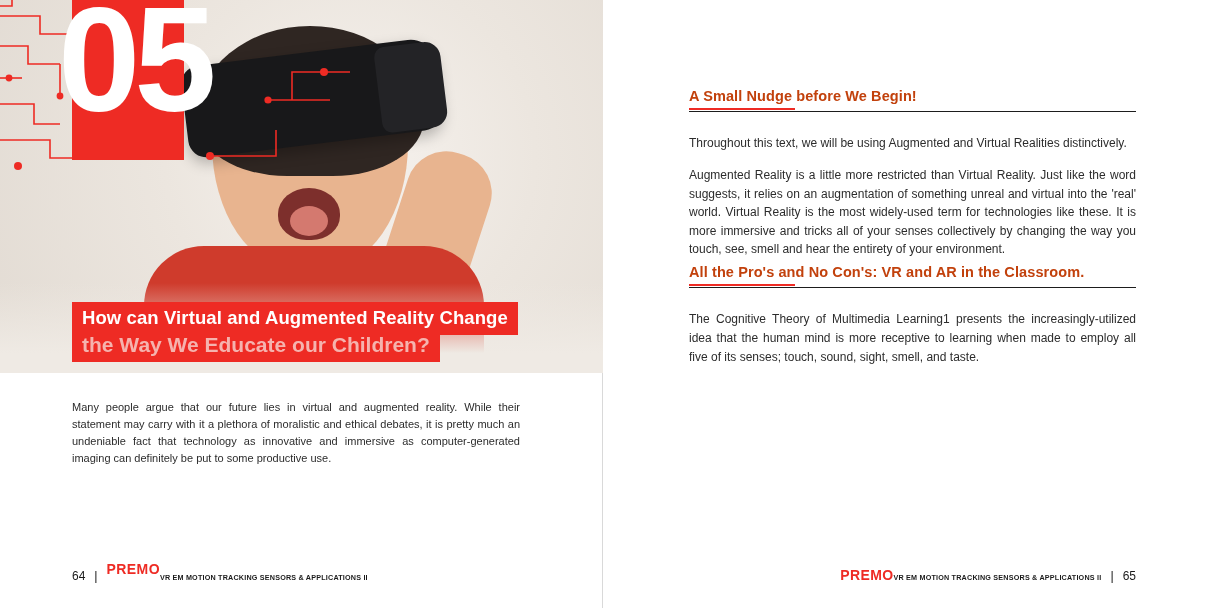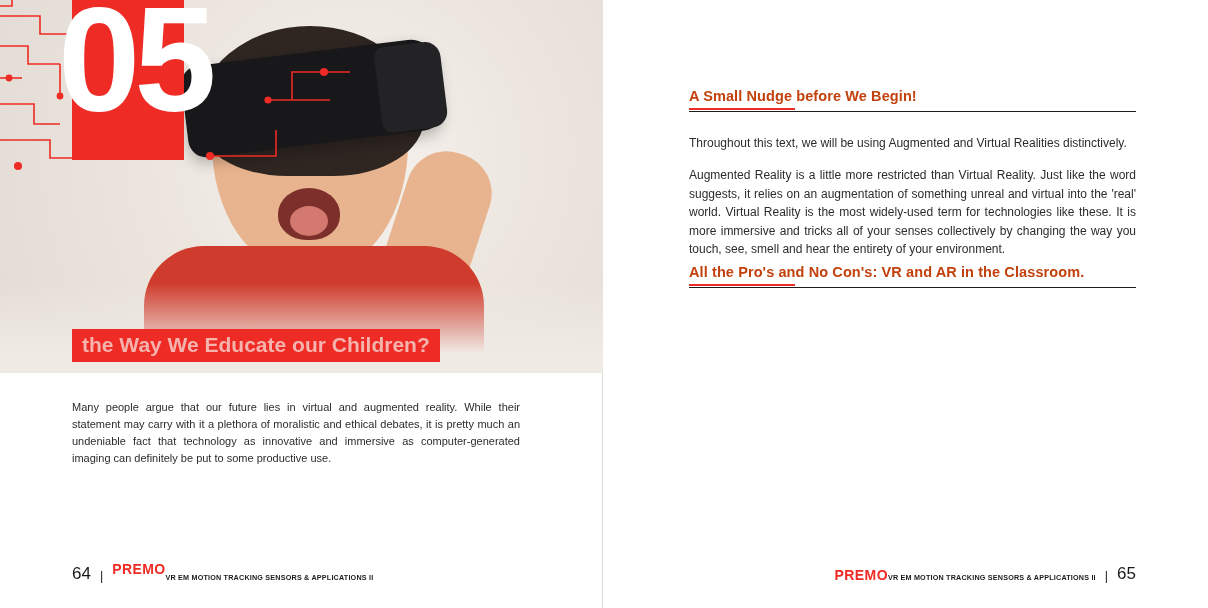--- a/index.html
+++ b/index.html
@@ -134,21 +134,21 @@
   .sec2 { position: absolute; left: 85px; top: 264px; width: 447px; }
   .sec2 .r-heading { padding-bottom: 4px; }
   .sec2 .rule-red { width: 106px; }
   .sec2 .rule-dark { width: 447px; margin-top: 1px; }
   .sec2 .para { margin-top: 22px; }
 
   
   .footer { position: absolute; bottom: 26px; }
   .footer-left { left: 72px; display: flex; align-items: flex-end; gap: 9px; }
   .footer-right { right: 72px; display: flex; align-items: flex-end; gap: 9px; flex-direction: row; }
-  .pg-num { font-size: 17px; color: #1a1a1a; font-weight: 400; line-height: 1; }
+  .pg-num { font-size: 12px; color: #1a1a1a; font-weight: 400; line-height: 1; }
   .pg-sep { font-size: 12.5px; color: #1a1a1a; line-height: 1; }
   .brand { font-size: 14px; font-weight: 800; color: #ee2b24; letter-spacing: .4px; line-height: 1; }
   .brand-sub { font-size: 7.2px; font-weight: 700; color: #1a1a1a; letter-spacing: .2px; margin-top: 11px; }
   .brandblock { display: flex; flex-direction: row; }
   .brandblock.right { align-items: flex-end; }
 </style>
 </head>
 <body>
 
 <div id="page">
@@ -202,20 +202,21 @@
           <path d="M30 96 H96 V70"></path>
         </g>
         <g fill="#ee2b24">
           <circle cx="144" cy="12" r="4"></circle>
           <circle cx="88" cy="40" r="3.6"></circle>
           <circle cx="30" cy="96" r="4"></circle>
         </g>
       </svg>
 
       <div class="hero-fade"></div>
+      <div class="hero-title">How can Virtual and Augmented Reality Change</div>
       <div class="hero-subtitle">the Way We Educate our Children?</div>
     </div>
 
     <div class="left-body">
       <p>Many people argue that our future lies in virtual and augmented reality. While their statement may carry with it a plethora of moralistic and ethical debates, it is pretty much an undeniable fact that technology as innovative and immersive as computer-generated imaging can definitely be put to some productive use.</p>
     </div>
 
     <div class="footer footer-left">
       <span class="pg-num">64</span>
       <span class="pg-sep">|</span>
@@ -236,20 +237,21 @@
         <p>Throughout this text, we will be using Augmented and Virtual Realities distinctively.</p>
         <p>Augmented Reality is a little more restricted than Virtual Reality. Just like the word suggests, it relies on an augmentation of something unreal and virtual into the 'real' world. Virtual Reality is the most widely-used term for technologies like these. It is more immersive and tricks all of your senses collectively by changing the way you touch, see, smell and hear the entirety of your environment.</p>
       </div>
     </div>
 
     <div class="sec2">
       <div class="r-heading">All the Pro's and No Con's: VR and AR in the Classroom.</div>
       <div class="rule-red"></div>
       <div class="rule-dark"></div>
       <div class="para">
+        <p>The Cognitive Theory of Multimedia Learning1 presents the increasingly-utilized idea that the human mind is more receptive to learning when made to employ all five of its senses; touch, sound, sight, smell, and taste.</p>
       </div>
     </div>
 
     <div class="footer footer-right">
       <span class="brandblock right">
         <span class="brand">PREMO</span>
         <span class="brand-sub">VR EM MOTION TRACKING SENSORS &amp; APPLICATIONS II</span>
       </span>
       <span class="pg-sep">|</span>
       <span class="pg-num">65</span>

